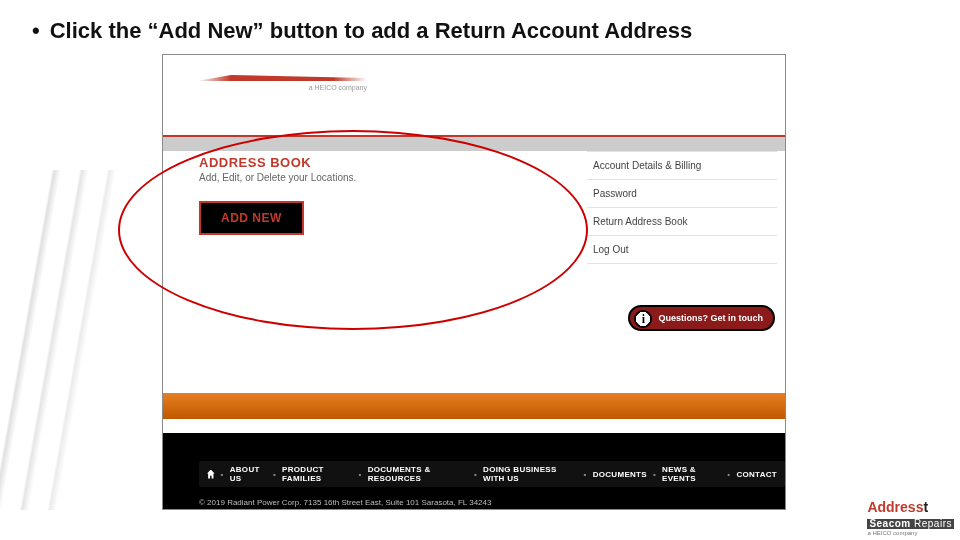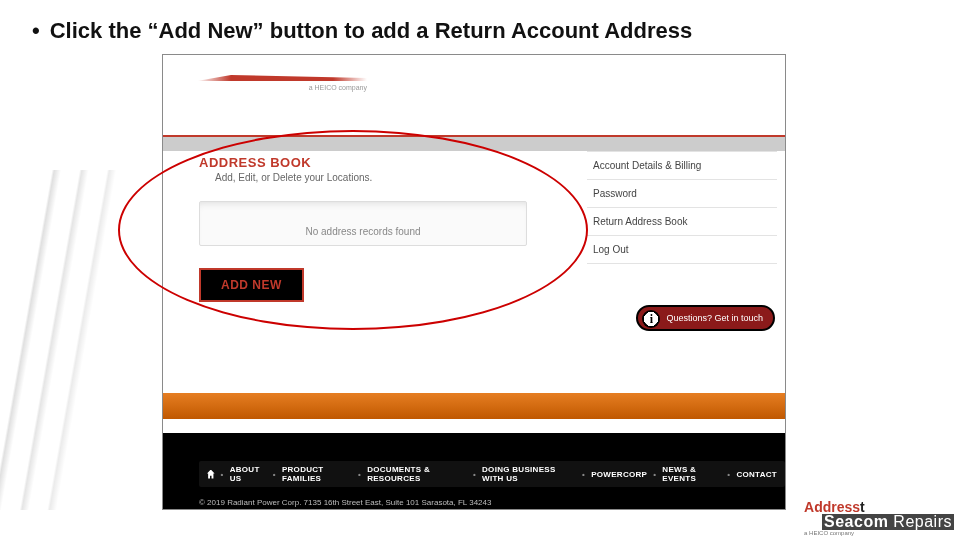--- a/index.html
+++ b/index.html
@@ -115,21 +115,20 @@
     color: var(--brand-red);
     font-weight: 700;
     font-size: 13px;
     letter-spacing: 0.5px;
     margin: 4px 0 2px;
   }
   .panel-sub {
     font-size: 10px;
     color: #666;
     margin-bottom: 18px;
-    margin-left: 16px;
   }
   .empty-records {
     border: 1px solid var(--border-gray);
     border-radius: 2px;
     padding: 24px 0 8px 0;
     text-align: center;
     font-size: 10px;
     color: #888;
     box-shadow: inset 0 6px 8px -6px rgba(0,0,0,.15);
     background: #fafafa;
@@ -160,21 +159,21 @@
   .menu-item:first-child { border-top: 1px solid #e3e3e3; }
 
   
   .contact-bubble {
     position: absolute;
     right: 10px;
     top: 250px;
     background: var(--brand-dark-red);
     color: #fff;
     font-size: 9px;
-    font-weight: 400;
+    font-weight: 700;
     padding: 6px 10px 6px 28px;
     border-radius: 14px;
     border: 2px solid #000;
   }
   .contact-bubble::before {
     content:"i";
     position:absolute;
     left:4px; top:3px;
     width: 18px; height: 18px;
     background: radial-gradient(circle at center, #fff 55%, #000 56%);
@@ -243,22 +242,22 @@
   
   .seacom {
     position: absolute;
     right: 6px; bottom: 4px;
     text-align: left;
     line-height: 1;
   }
   .seacom .top { color: var(--brand-red); font-weight:700; font-size:14px; }
   .seacom .top .black { color:#222; }
   .seacom .bot {
-    font-size: 16px; color:#fff; background:#444;
-    padding: 0 2px; display:inline-block; letter-spacing:0.5px;margin-left:18px;
+    font-size: 10px; color:#fff; background:#444;
+    padding: 0 2px; display:inline-block; letter-spacing:0.5px;
   }
   .seacom .bot b { font-weight:700; }
   .seacom .sub { font-size: 6px; color:#777; }
 
   
   .streak {
     position:absolute;
     left:-40px; top:170px;
     width: 170px; height: 340px;
     background:
@@ -283,21 +282,20 @@
         <div class="logo-swoosh"></div>
         <div class="logo-sub">a HEICO company</div>
       </div>
     </div>
     <div class="gray-gap"></div>
 
     <div class="main">
       <div class="left">
         <div class="panel-title">ADDRESS BOOK</div>
         <div class="panel-sub">Add, Edit, or Delete your Locations.</div>
-        <div class="empty-records">No address records found</div>
         <button class="add-new-btn">ADD NEW</button>
       </div>
 
       <div class="right">
         <div class="menu-item">Account Details &amp; Billing</div>
         <div class="menu-item">Password</div>
         <div class="menu-item">Return Address Book</div>
         <div class="menu-item">Log Out</div>
       </div>
     </div>
@@ -313,21 +311,21 @@
         <span class="home-ic"></span>
         <span class="sep">•</span>
         <span>ABOUT US</span>
         <span class="sep">•</span>
         <span>PRODUCT FAMILIES</span>
         <span class="sep">•</span>
         <span>DOCUMENTS &amp; RESOURCES</span>
         <span class="sep">•</span>
         <span>DOING BUSINESS WITH US</span>
         <span class="sep">•</span>
-        <span>POWERCORP</span>
+        <span>DOCUMENTS</span>
         <span class="sep">•</span>
         <span>NEWS &amp; EVENTS</span>
         <span class="sep">•</span>
         <span>CONTACT</span>
       </div>
       <div class="copyright">© 2019 Radiant Power Corp.   7135 16th Street East, Suite 101 Sarasota, FL 34243</div>
     </div>
 
   </div>
 

